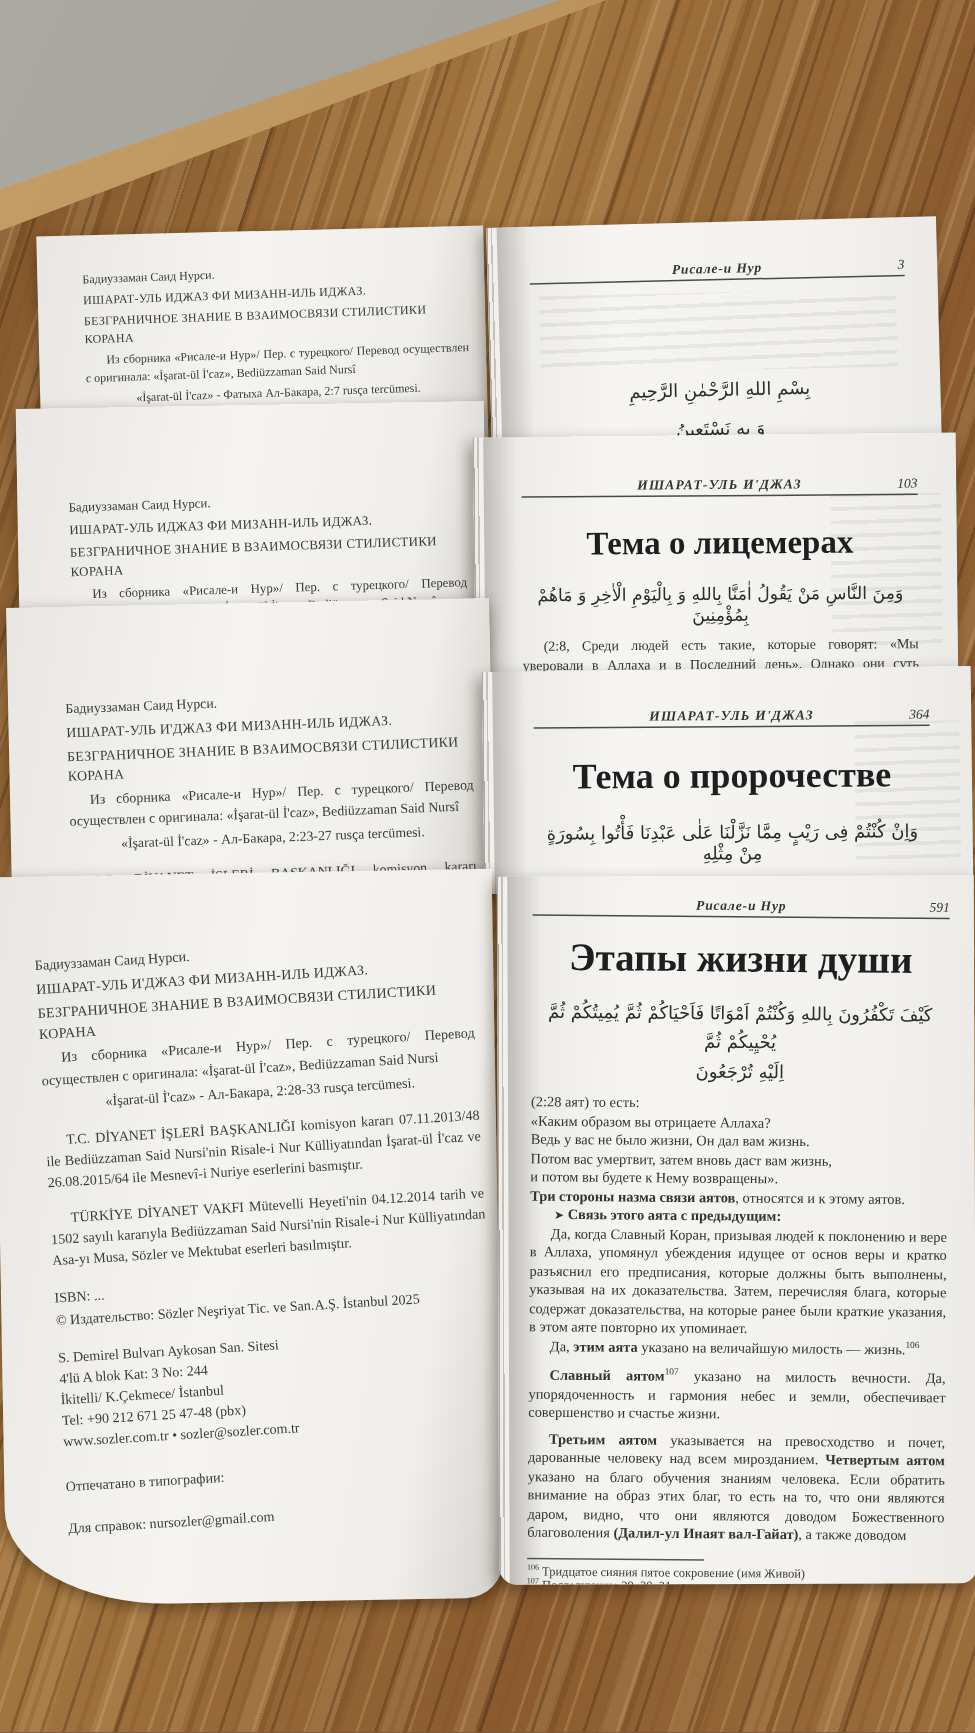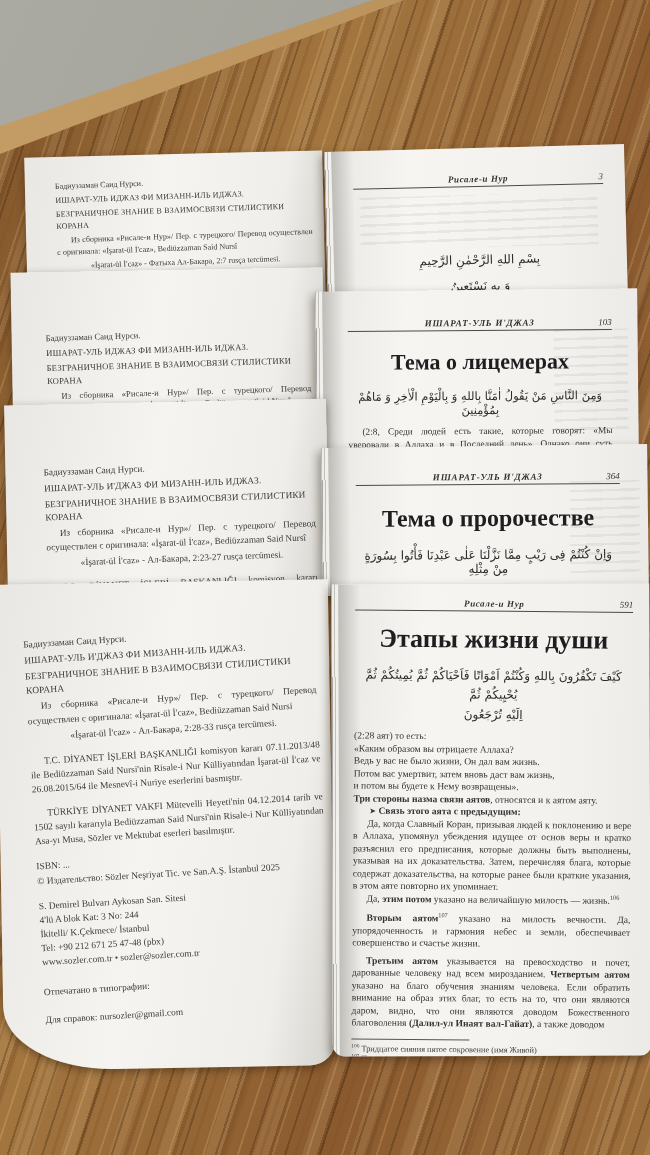--- a/index.html
+++ b/index.html
@@ -166,25 +166,25 @@
       <p class="title" style="font-size:26px;margin-top:13px;">Этапы жизни души</p>
       <p class="arabic" style="font-size:12px;margin-top:12px;line-height:1.6;">كَيْفَ تَكْفُرُونَ بِاللهِ وَكُنْتُمْ اَمْوَاتًا فَاَحْيَاكُمْ ثُمَّ يُمِيتُكُمْ ثُمَّ يُحْيِيكُمْ ثُمَّ</p>
       <p class="arabic" style="font-size:12px;margin-top:3px;">اِلَيْهِ تُرْجَعُونَ</p>
 
       <div style="font-size:9.6px;line-height:1.3;margin-top:9px;">
         <p class="quote">(2:28 аят) то есть:</p>
         <p class="quote">«Каким образом вы отрицаете Аллаха?</p>
         <p class="quote">Ведь у вас не было жизни, Он дал вам жизнь.</p>
         <p class="quote">Потом вас умертвит, затем вновь даст вам жизнь,</p>
         <p class="quote">и потом вы будете к Нему возвращены».</p>
-        <p class="quote"><b>Три стороны назма связи аятов</b><span>, относятся и к аятом аяту.</span></p>
+        <p class="quote"><b>Три стороны назма связи аятов</b><span>, относятся и к этому аятов.</span></p>
         <p class="quote" style="text-indent:16px;"><b><span style="font-family:'DejaVu Sans',sans-serif;font-size:8px;">➤</span>&nbsp;<span>Связь этого аята с предыдущим:</span></b></p>
         <p class="body-p ind">Да, когда Славный Коран, призывая людей к поклонению и вере в Аллаха, упомянул убеждения идущее от основ веры и кратко разъяснил его предписания, которые должны быть выполнены, указывая на их доказательства. Затем, перечисляя блага, которые содержат доказательства, на которые ранее были краткие указания, в этом аяте повторно их упоминает.</p>
-        <p class="body-p ind"><span>Да, </span><b>этим потом</b><span> указано на величайшую милость — жизнь.</span><sup>106</sup></p>
-        <p class="body-p ind" style="margin-top:5px;"><b>Вторым аятом</b><sup>107</sup><span> указано на милость вечности. Да, упорядоченность и гармония небес и земли, обеспечивает совершенство и счастье жизни.</span></p>
+        <p class="body-p ind"><span>Да, </span><b>этим аята</b><span> указано на величайшую милость — жизнь.</span><sup>106</sup></p>
+        <p class="body-p ind" style="margin-top:5px;"><b>Славный аятом</b><sup>107</sup><span> указано на милость вечности. Да, упорядоченность и гармония небес и земли, обеспечивает совершенство и счастье жизни.</span></p>
         <p class="body-p ind" style="margin-top:5px;"><b>Третьим аятом</b><span> указывается на превосходство и почет, дарованные человеку над всем мирозданием. </span><b>Четвертым аятом</b><span> указано на благо обучения знаниям человека. Если обратить внимание на образ этих благ, то есть на то, что они являются даром, видно, что они являются доводом Божественного благоволения </span><b>(Далил-ул Инаят вал-Гайат)</b><span>, а также доводом</span></p>
       </div>
 
       <div class="fn-rule"></div>
       <p class="fn"><sup>106</sup><span> Тридцатое сияния пятое сокровение (имя Живой)</span></p>
       <p class="fn"><sup>107</sup><span> Последующие 29, 30, 31 аяты. – прим.пер.</span></p>
     </div>
   </div>
 </div>
 

